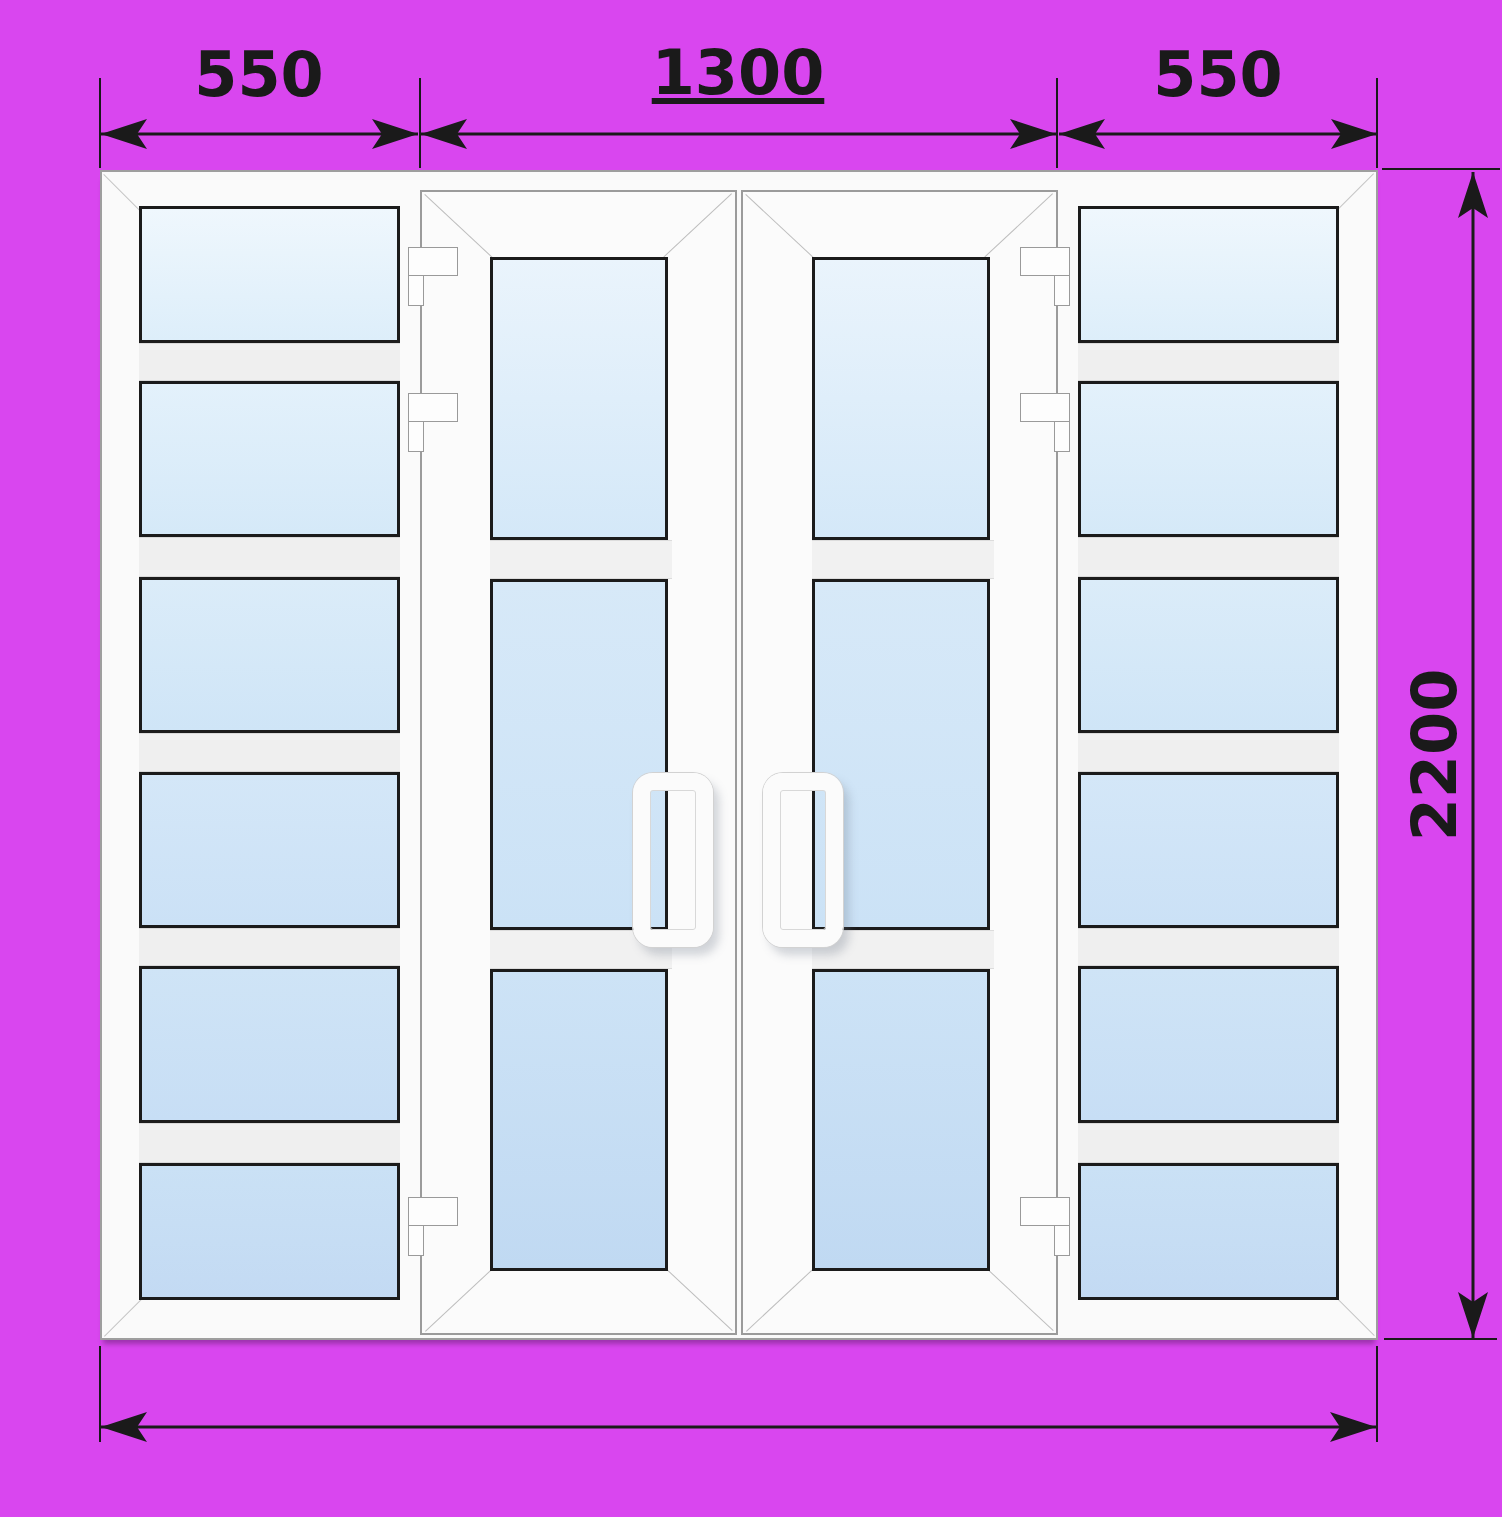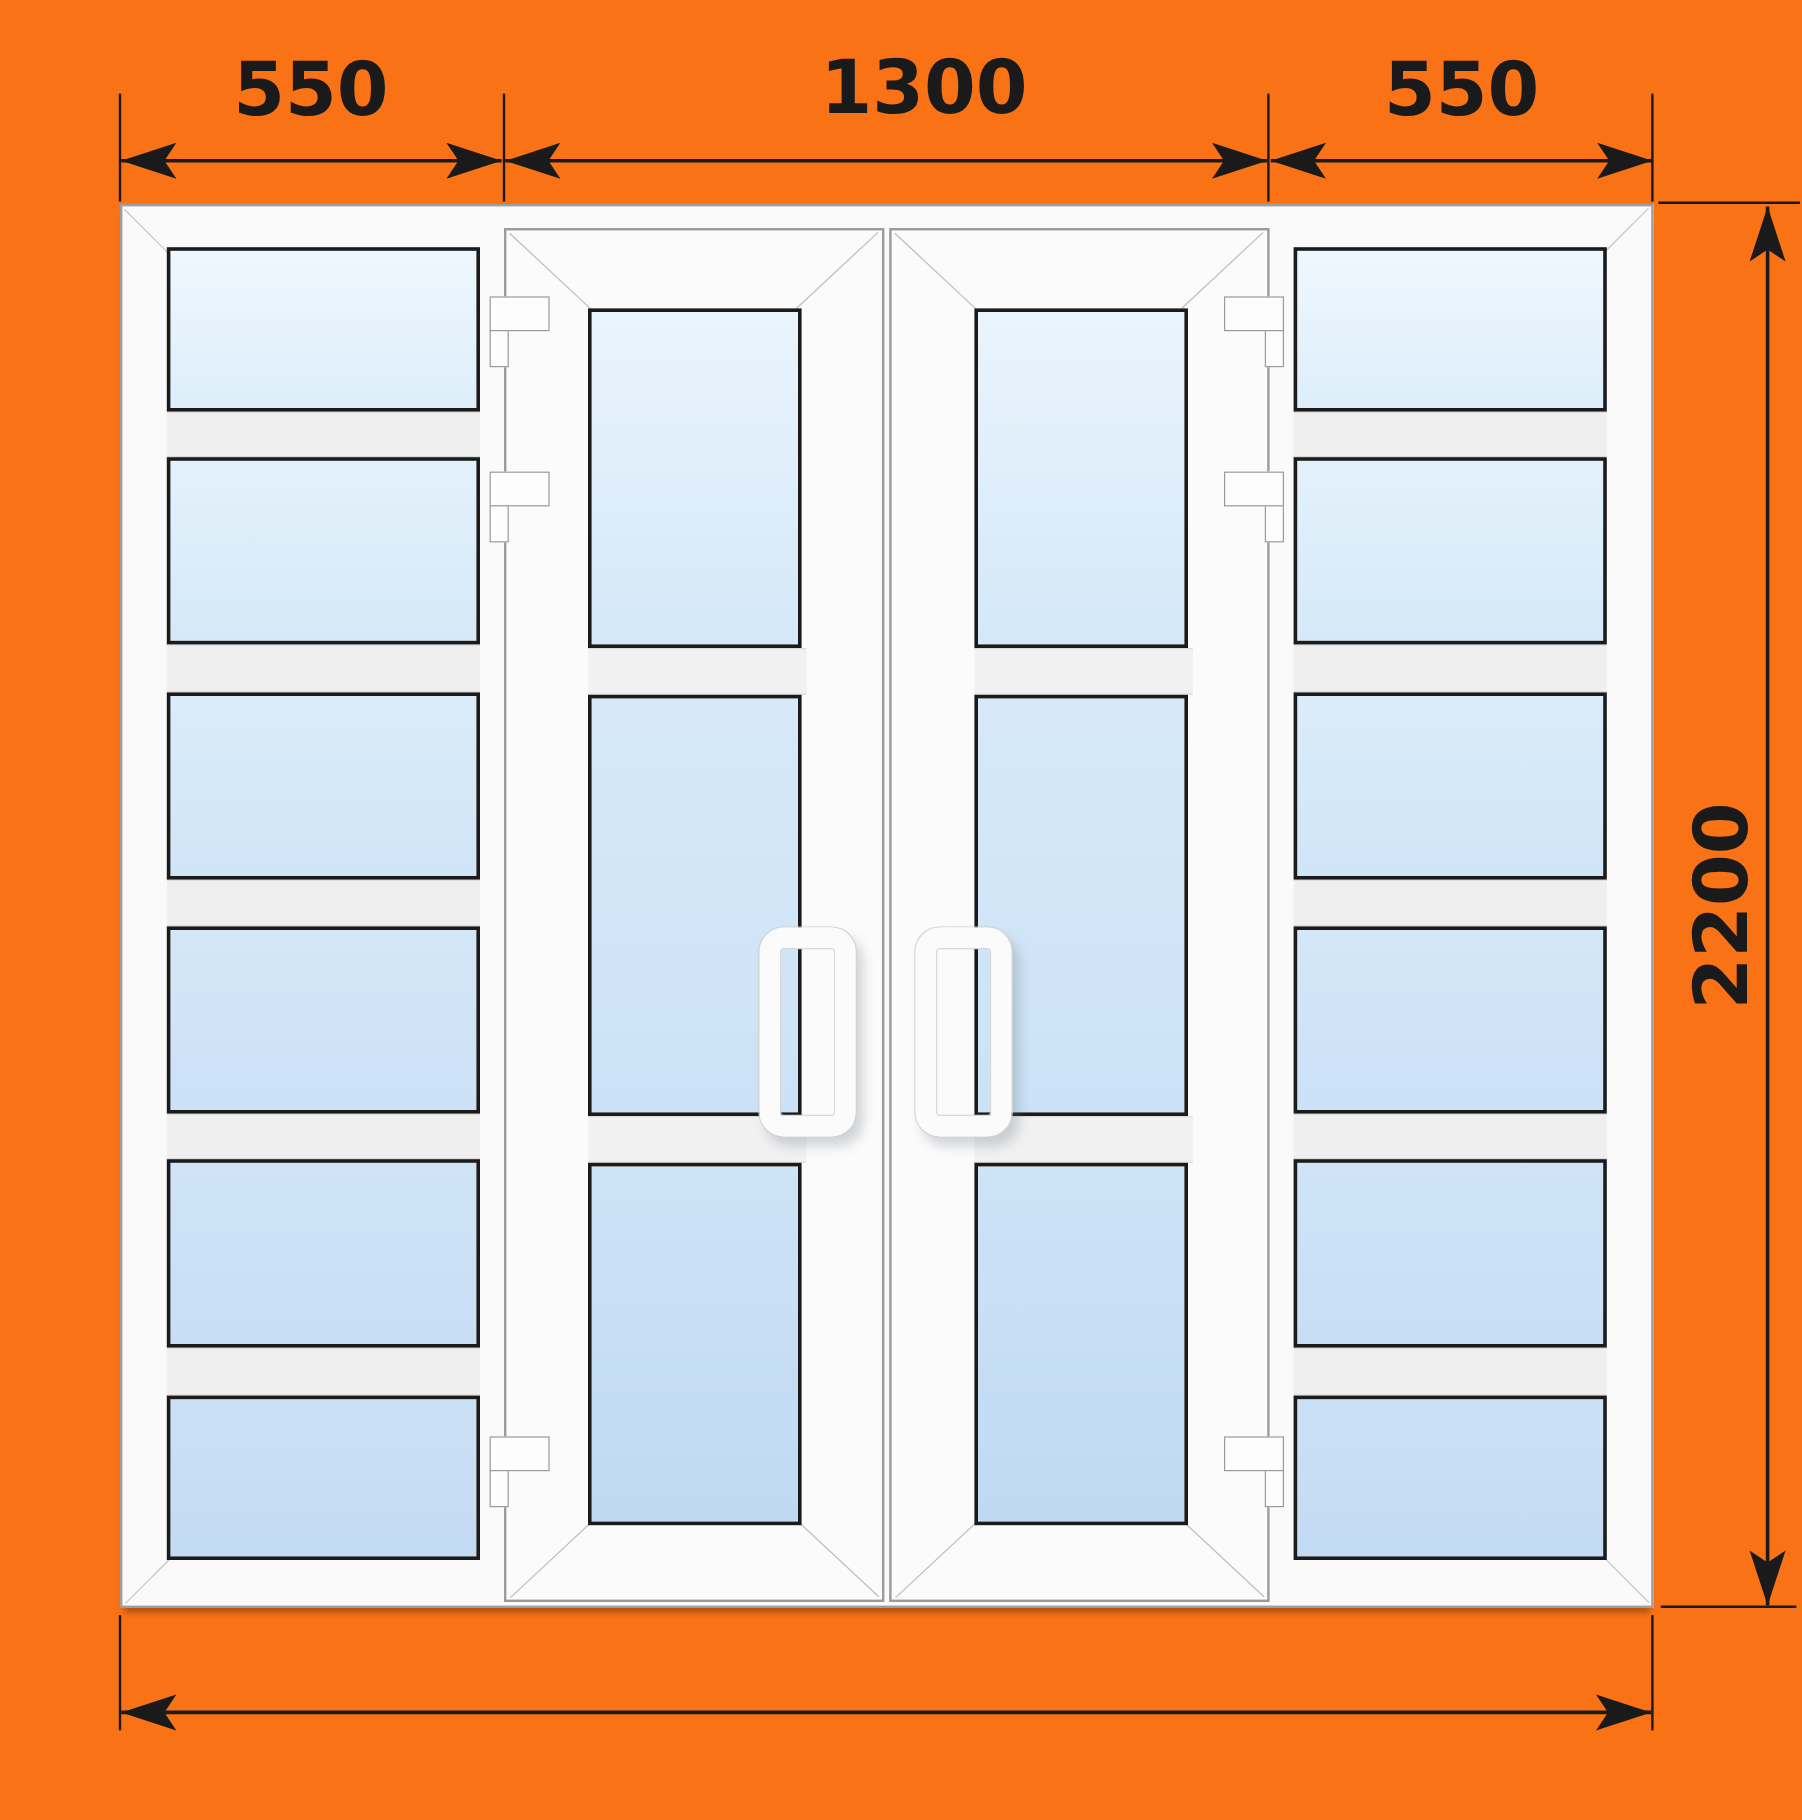--- a/index.html
+++ b/index.html
@@ -1,17 +1,17 @@
 <!DOCTYPE html>
 <html><head>
 <meta charset="utf-8">
 <style>
   html,body{margin:0;padding:0;background:#ffffff;}
   #canvas{
-    position:relative;width:1502px;height:1517px;background:#f97316;overflow:hidden;
+    position:relative;width:1502px;height:1517px;background:#d946ef;overflow:hidden;
     font-family:"DejaVu Sans","Liberation Sans",sans-serif;
   }
   
   .dim-label{
     position:absolute;color:#1a1a1a;font-weight:700;font-size:62px;
     text-align:center;line-height:66px;letter-spacing:0px;white-space:nowrap;
   }
   .dim-label-v{
     position:absolute;color:#1a1a1a;font-weight:700;font-size:62px;
     transform:translate(-50%,-50%) rotate(-90deg);white-space:nowrap;
@@ -84,21 +84,21 @@
       <polygon points="1059,134 1105,119 1095,134 1105,149"></polygon>
       <polygon points="1377,134 1331,119 1341,134 1331,149"></polygon>
       <polygon points="101,1427 147,1412 137,1427 147,1442"></polygon>
       <polygon points="1376,1427 1330,1412 1340,1427 1330,1442"></polygon>
       <polygon points="1473,172 1458,218 1473,208 1488,218"></polygon>
       <polygon points="1473,1338 1458,1292 1473,1302 1488,1292"></polygon>
     </g>
   </svg>
 
   <div class="dim-label" style="left:109px;top:42px;width:300px;">550</div>
-  <div class="dim-label" style="left:620px;top:40px;width:300px;">1300</div>
+  <div class="dim-label" style="left:588px;top:40px;width:300px;text-decoration:underline;">1300</div>
   <div class="dim-label" style="left:1068px;top:42px;width:300px;">550</div>
   <div class="dim-label-v" style="left:1434px;top:755px;">2200</div>
 
   <div class="frame">
     <div class="miter" style="left:2px;top:2px;width:52px;transform:rotate(45deg);"></div>
     <div class="miter" style="left:1272px;top:2px;width:52px;transform:rotate(135deg);"></div>
     <div class="miter" style="left:2px;top:1164px;width:52px;transform:rotate(-45deg);"></div>
     <div class="miter" style="left:1272px;top:1164px;width:52px;transform:rotate(-135deg);"></div>
   </div>
 

